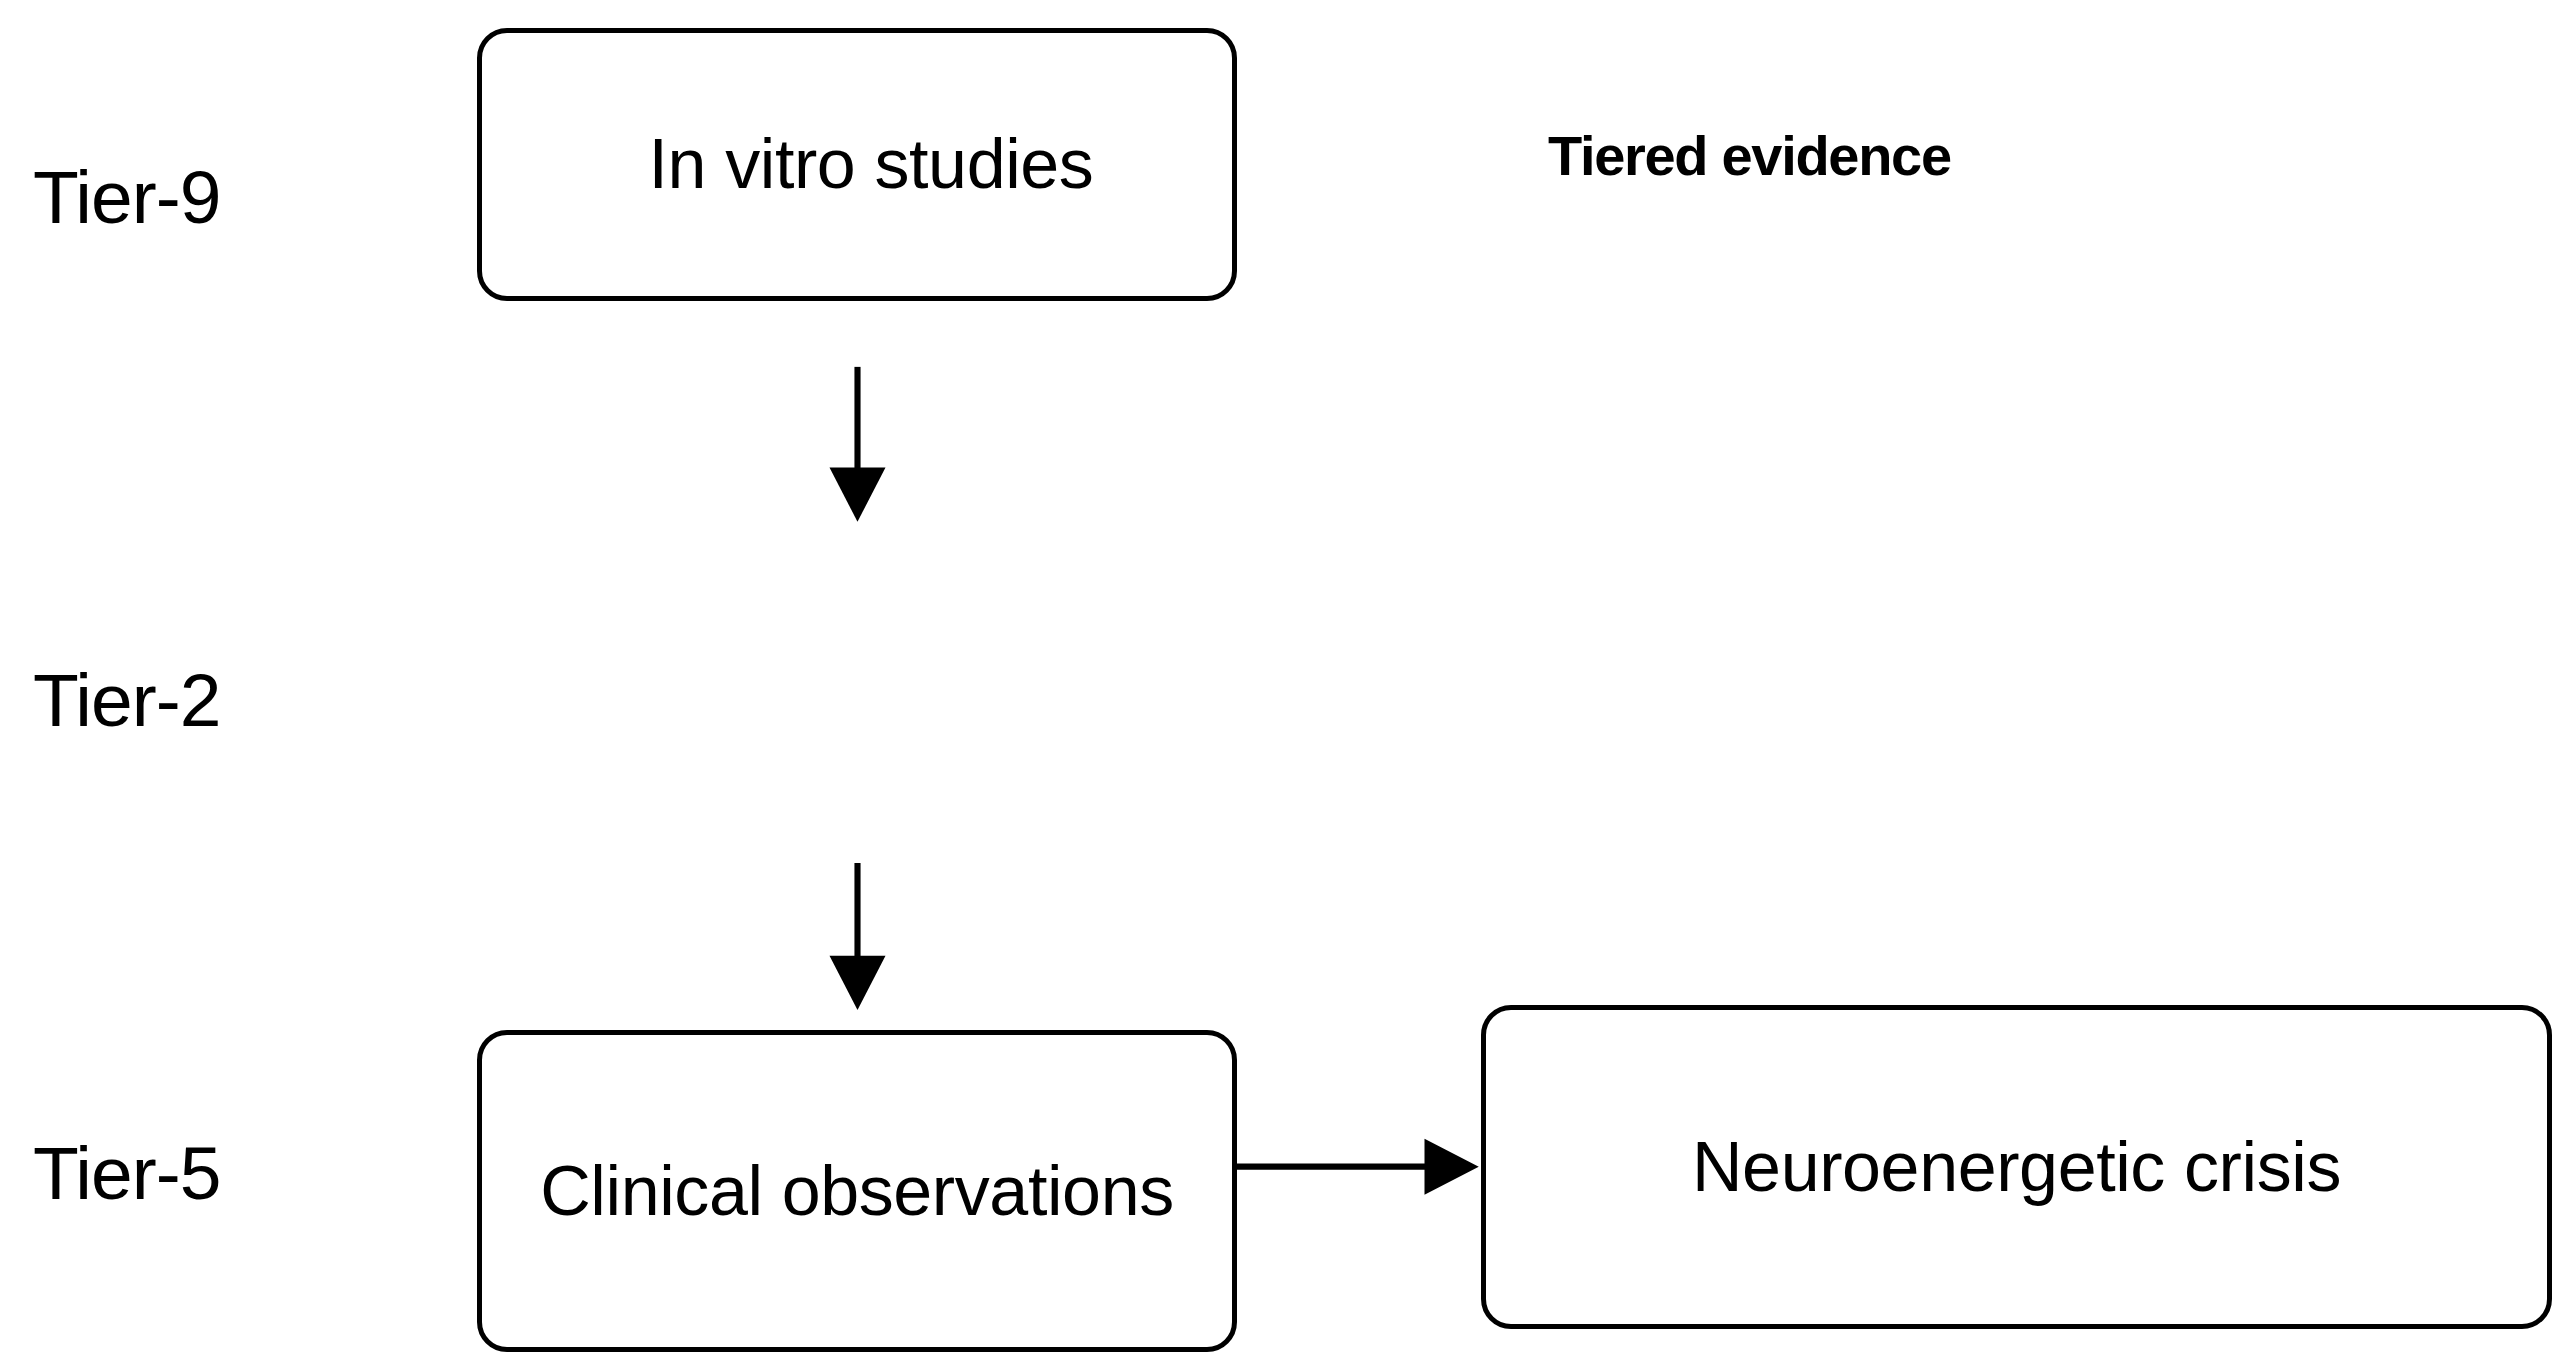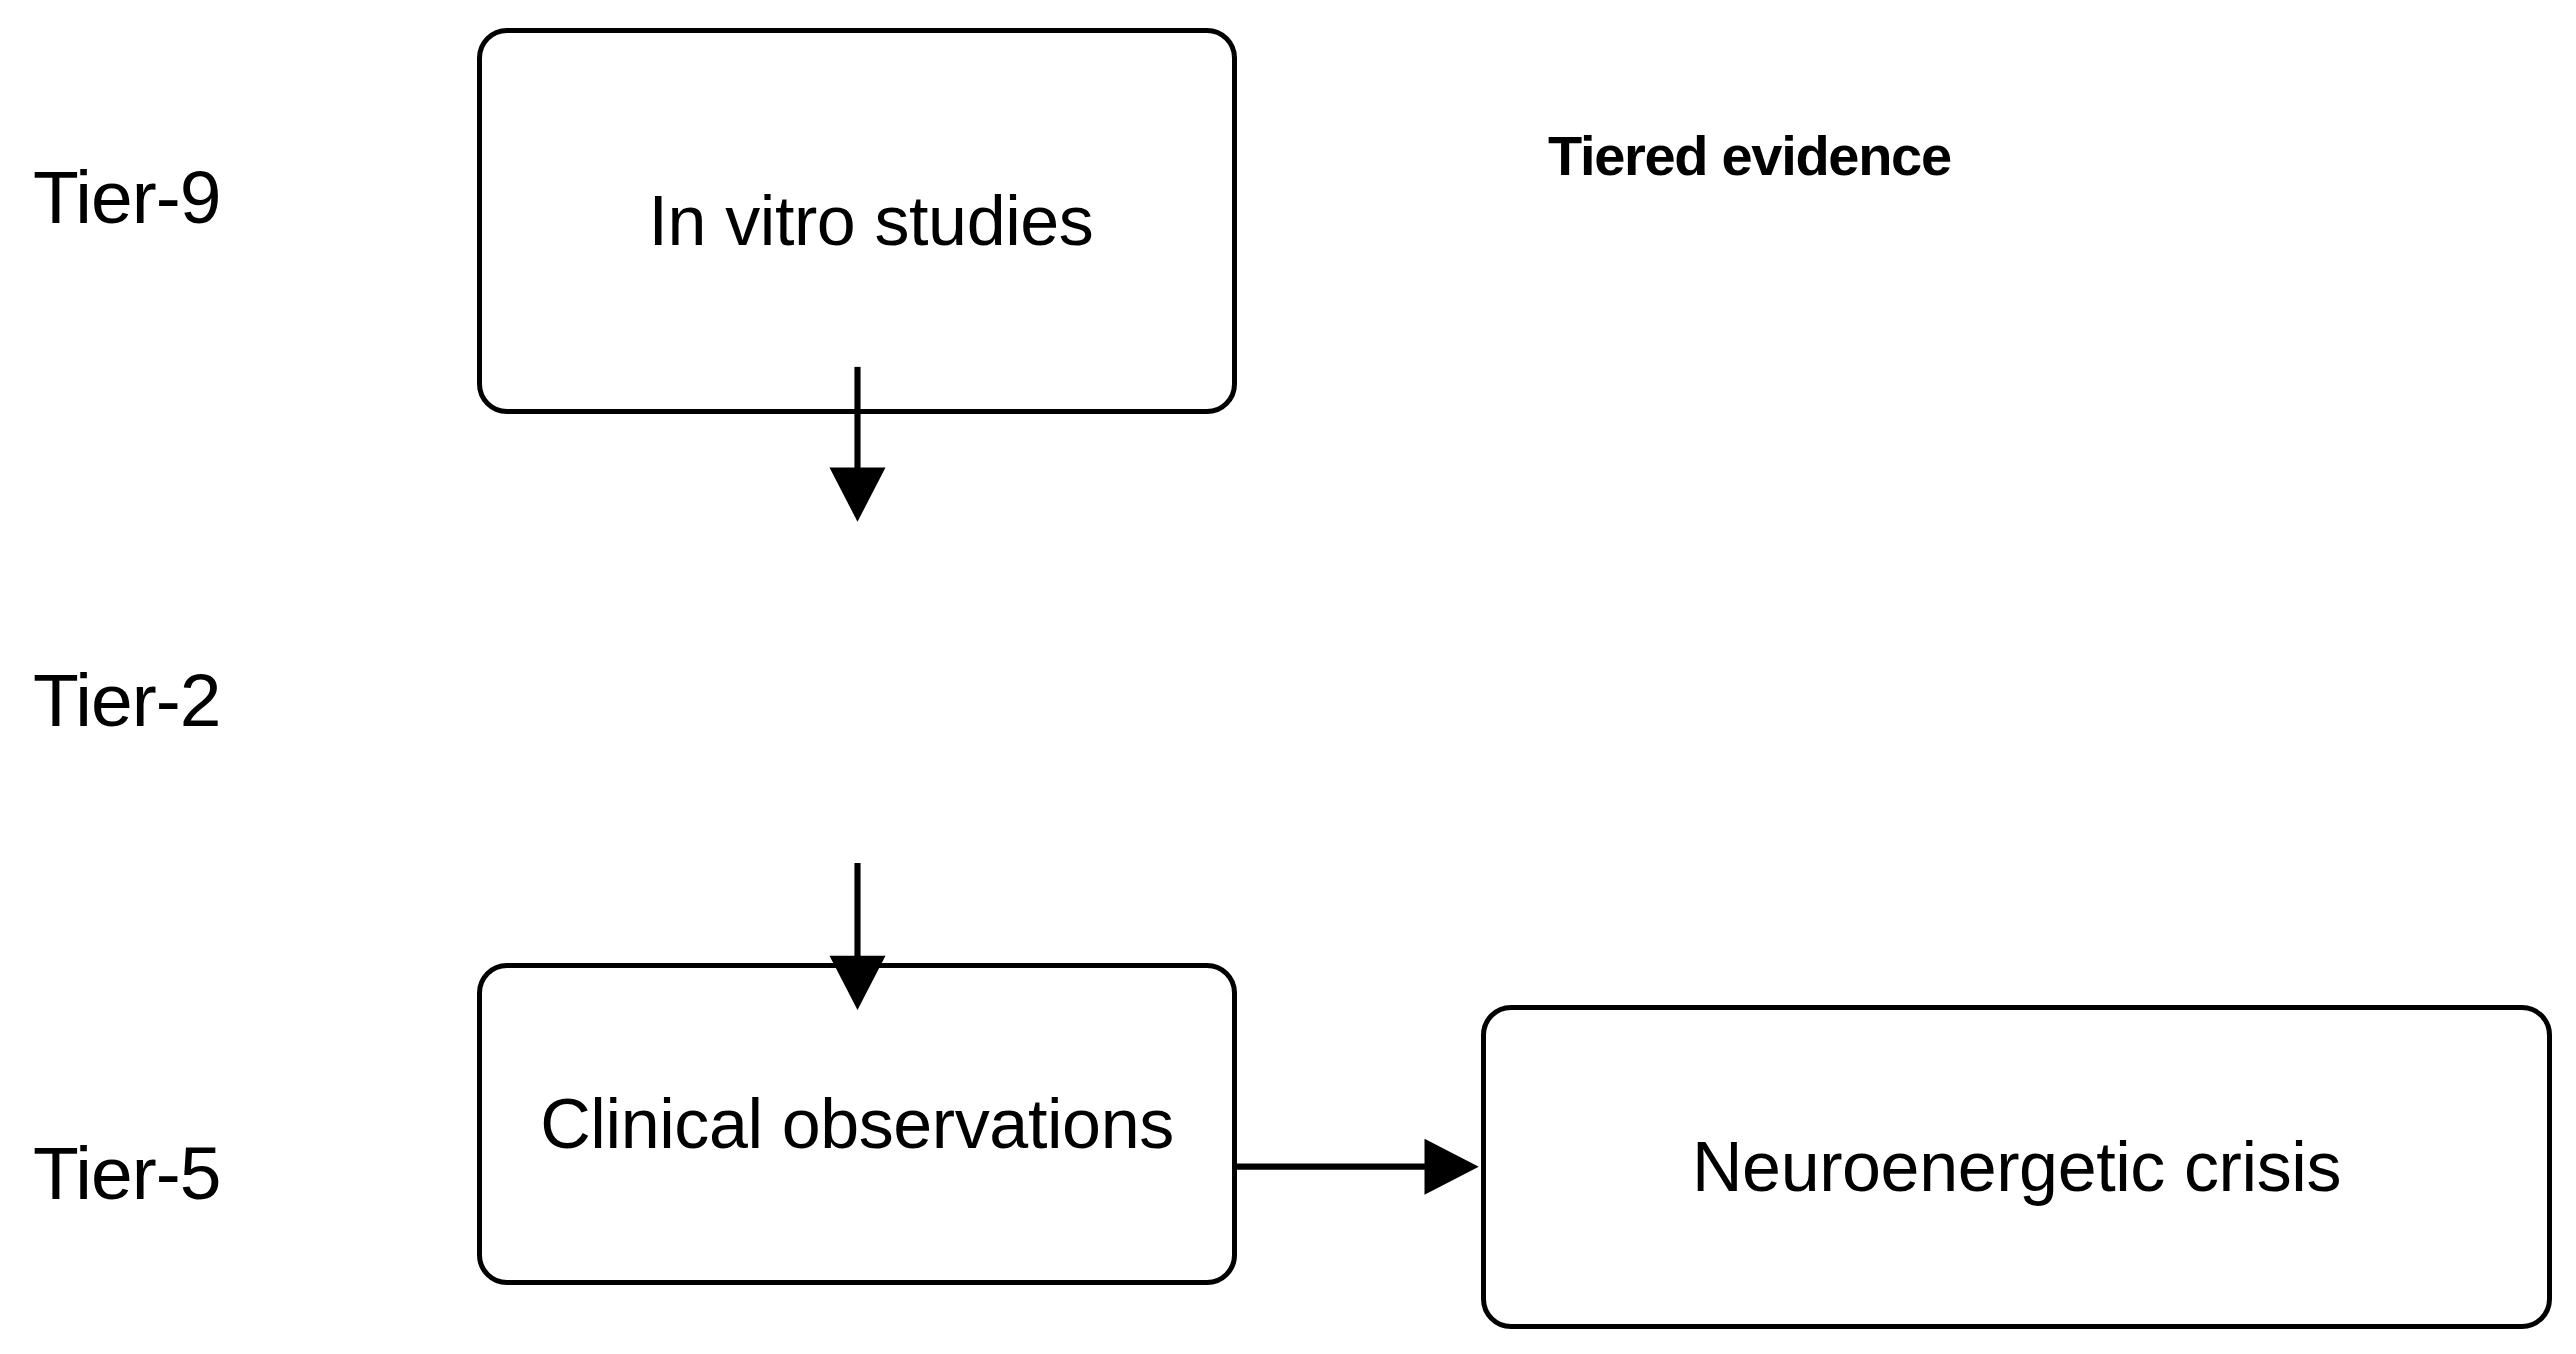--- a/index.html
+++ b/index.html
@@ -63,23 +63,23 @@
   .node-label {
     font-family: "Liberation Sans", sans-serif;
     font-size: 70px;
     font-weight: 400;
     color: #000000;
     line-height: 1.12;
     letter-spacing: -0.4px;
     padding: 0 14px;
   }
 
-  #box-in-vitro        { left: 477px;  top: 28px;   width: 760px;  height: 386px; padding-left: 28px; }
+  #box-in-vitro        { left: 477px;  top: 28px;   width: 760px;  height: 273px; padding-left: 28px; }
   #box-in-vivo         { left: 477px;  top: 518px;  width: 760px;  height: 345px; }
-  #box-clinical-obs    { left: 477px;  top: 963px; width: 760px;  height: 322px; }
+  #box-clinical-obs    { left: 477px;  top: 1030px; width: 760px;  height: 322px; }
   #box-neuro-crisis    { left: 1481px; top: 1005px; width: 1071px; height: 324px; }
 
   
   #connectors {
     position: absolute;
     left: 0;
     top: 0;
     width: 2576px;
     height: 1355px;
     pointer-events: none;

